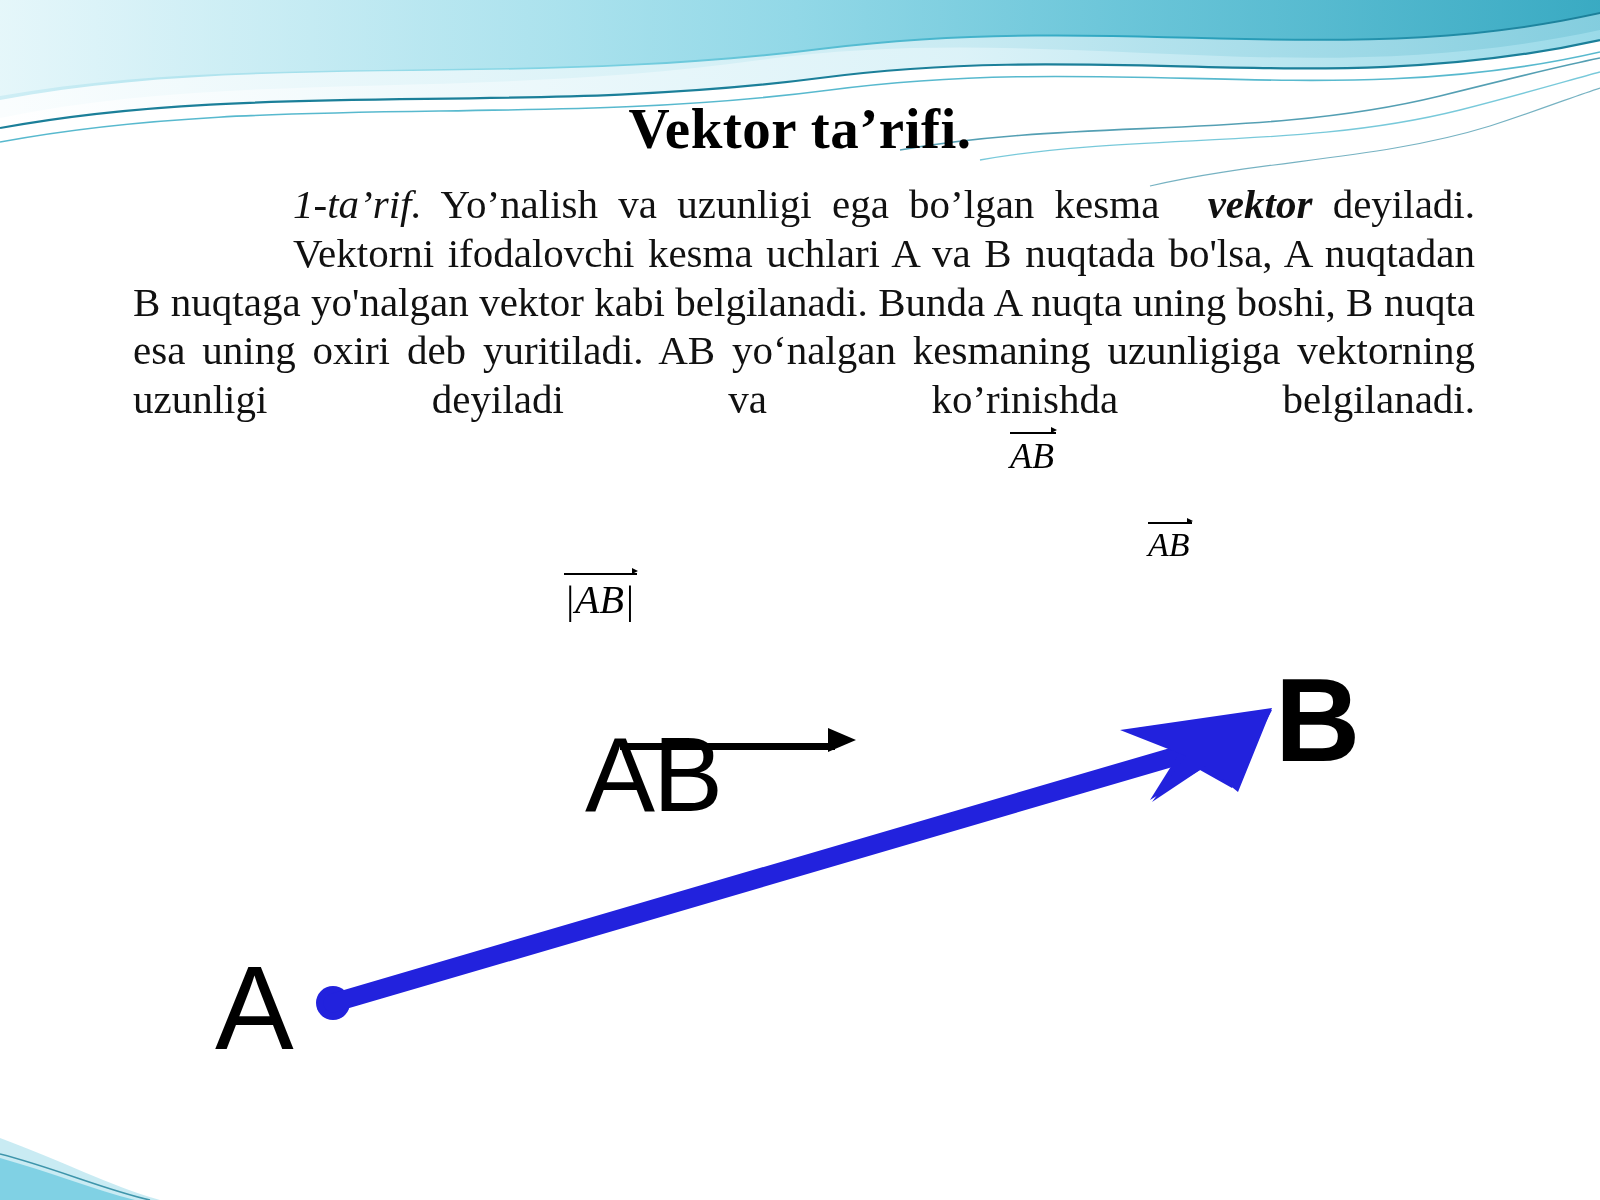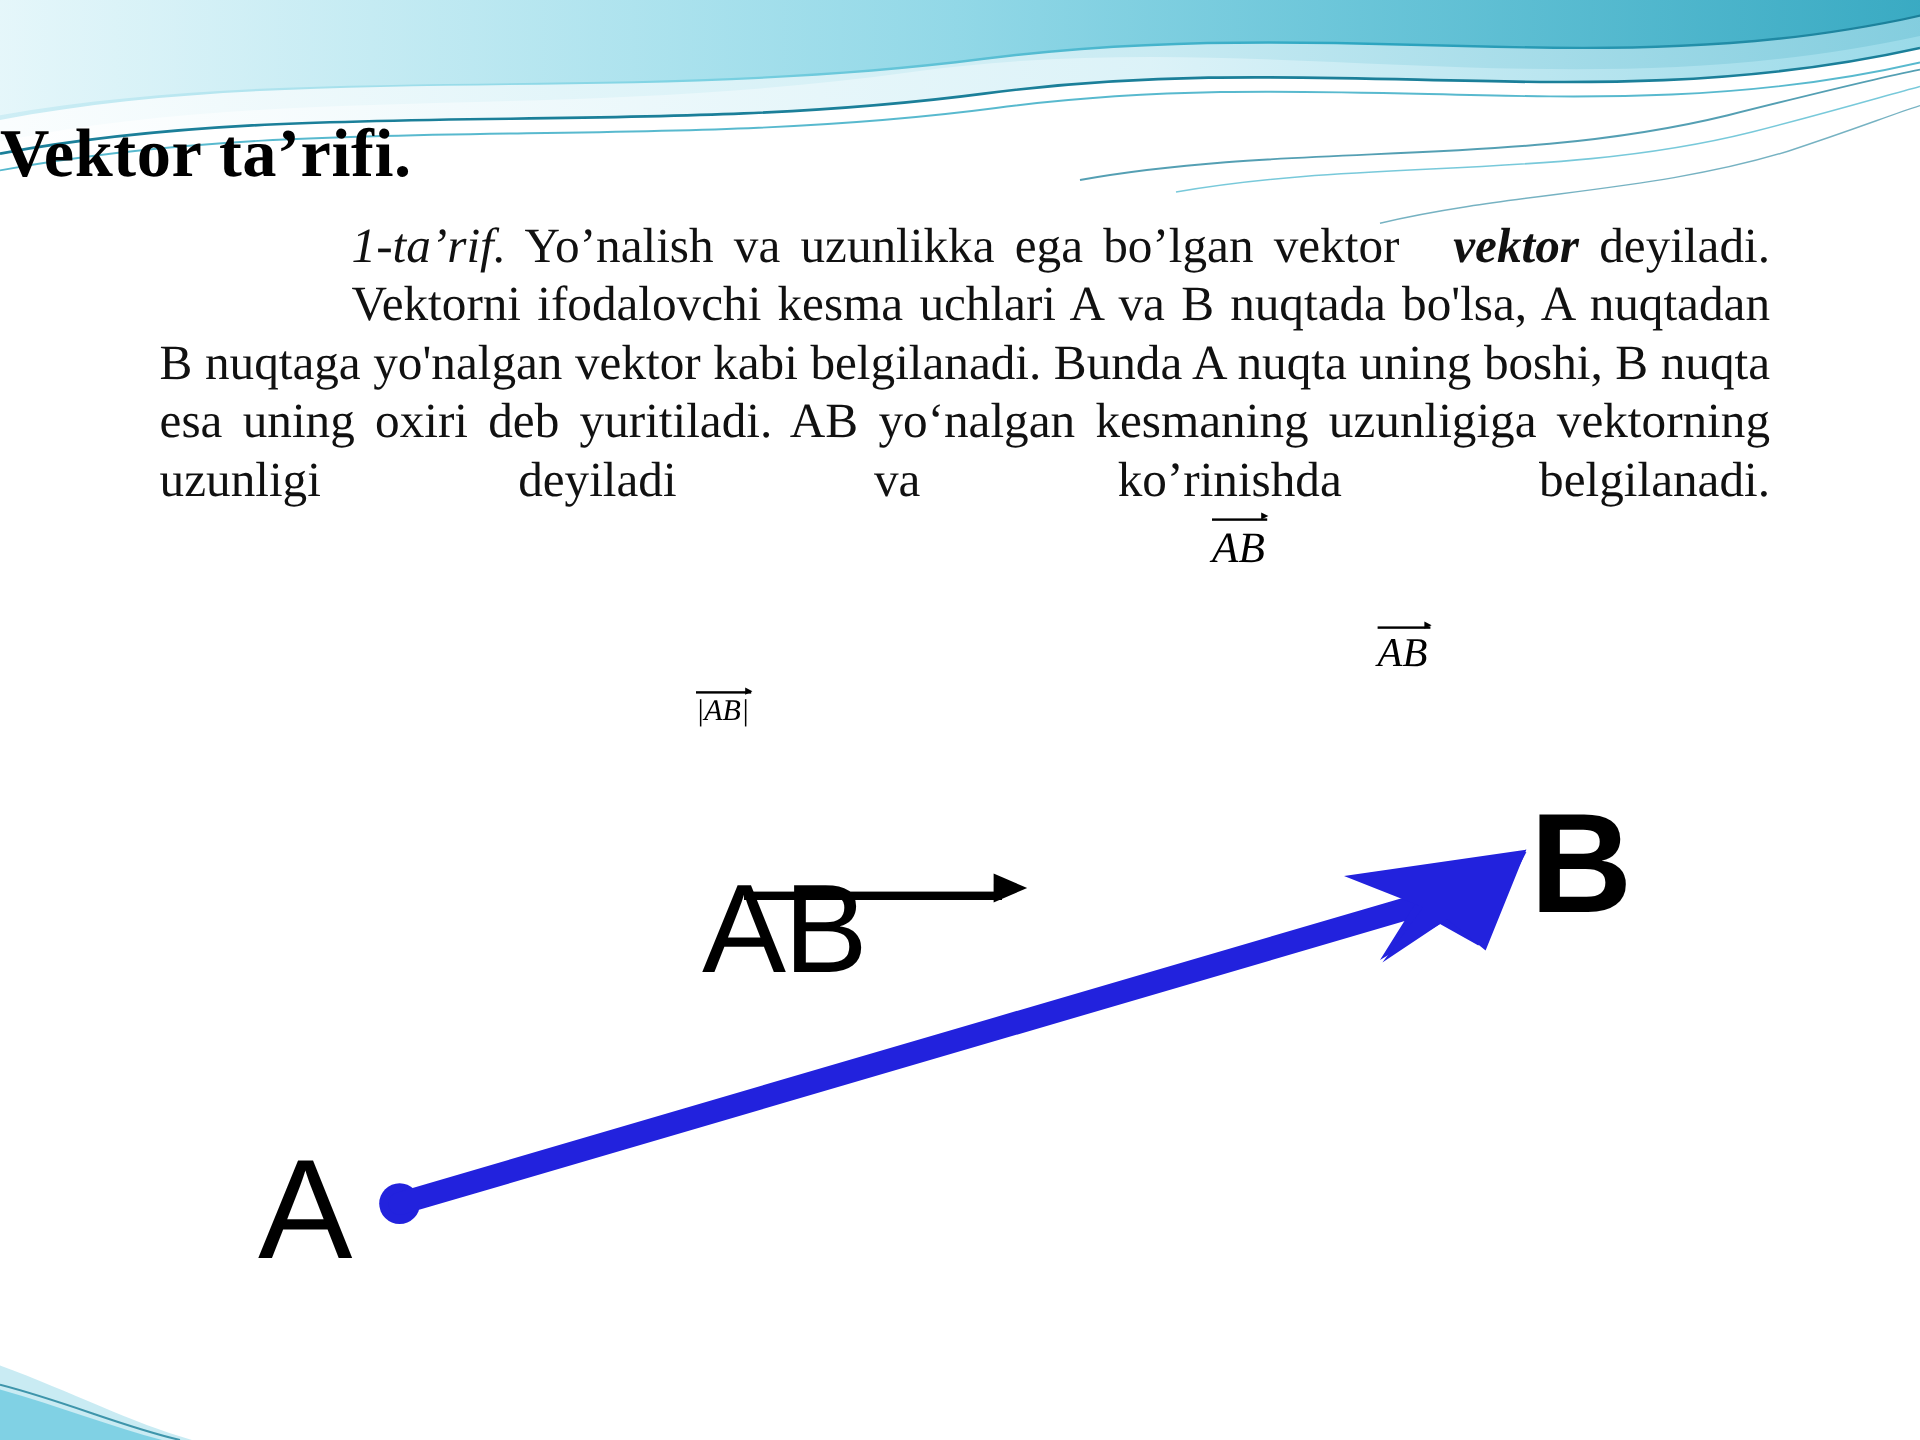--- a/index.html
+++ b/index.html
@@ -44,21 +44,21 @@
     height: 150px;
     overflow: hidden;
     pointer-events: none;
   }
 
   .title {
     position: absolute;
     left: 0;
     top: 96px;
     width: 1600px;
-    text-align: left;
+    text-align: center;
     font-size: 57px;
     font-weight: bold;
     color: #000000;
     letter-spacing: 0.5px;
   }
 
   .body-text {
     position: absolute;
     left: 133px;
     top: 180px;
@@ -214,38 +214,38 @@
       <path d="M0,150 L0,108 C50,122 95,140 135,150 Z" fill="#6ecbe0" opacity="0.8"></path>
       <path d="M0,104 C55,118 105,140 150,150" stroke="#1b7f99" stroke-width="1.6" fill="none" opacity="0.8"></path>
     </svg>
   </div>
 
   <div class="title">Vektor ta’rifi.</div>
 
   <div class="body-text">
 
     <div class="para para-just">
-      <span class="indent"></span><span class="ital">1-ta’rif.</span><span> Yo’nalish va uzunlikka ega bo’lgan vektor </span><span class="boldital">vektor</span><span> deyiladi.</span>
+      <span class="indent"></span><span class="ital">1-ta’rif.</span><span> Yo’nalish va uzunligi ega bo’lgan kesma </span><span class="boldital">vektor</span><span> deyiladi.</span>
     </div>
 
 
     <div class="para para-just">
       <span class="indent"></span><span>Vektorni ifodalovchi kesma uchlari A va B nuqtada bo'lsa, A nuqtadan B nuqtaga yo'nalgan vektor            kabi belgilanadi. Bunda A nuqta uning boshi, B nuqta esa uning oxiri deb yuritiladi. AB yo‘nalgan kesmaning uzunligiga vektorning uzunligi deyiladi va            ko’rinishda belgilanadi.</span>
     </div>
   </div>
 
   <div class="inline-vec" style="left:1010px; top:438px; font-size:36px;">
     <span class="vecbar">AB</span>
   </div>
 
   <div class="inline-vec" style="left:1148px; top:528px; font-size:34px;">
     <span class="vecbar">AB</span>
   </div>
 
-  <div class="inline-vec" style="left:580px; top:580px; font-size:25px;">
+  <div class="inline-vec" style="left:564px; top:580px; font-size:40px;">
     <span class="vecbar">|AB|</span>
   </div>
 
   <div class="figure">
     <svg width="1600" height="470" viewBox="0 0 1600 470" xmlns="http://www.w3.org/2000/svg">
       <circle cx="333" cy="363" r="17" fill="#2222dd"></circle>
       <line x1="333" y1="363" x2="1190" y2="112" stroke="#2222dd" stroke-width="19" stroke-linecap="round"></line>
       <polygon points="1272,70 1138,88 1180,112 1150,160 1200,130 1232,148" fill="#2222dd"></polygon>
       <polygon points="1270,72 1128,94 1270,72" fill="#2222dd"></polygon>
       <path d="M1272,68 L1120,90 L1186,116 L1152,162 L1206,126 L1238,152 Z" fill="#2222dd"></path>

